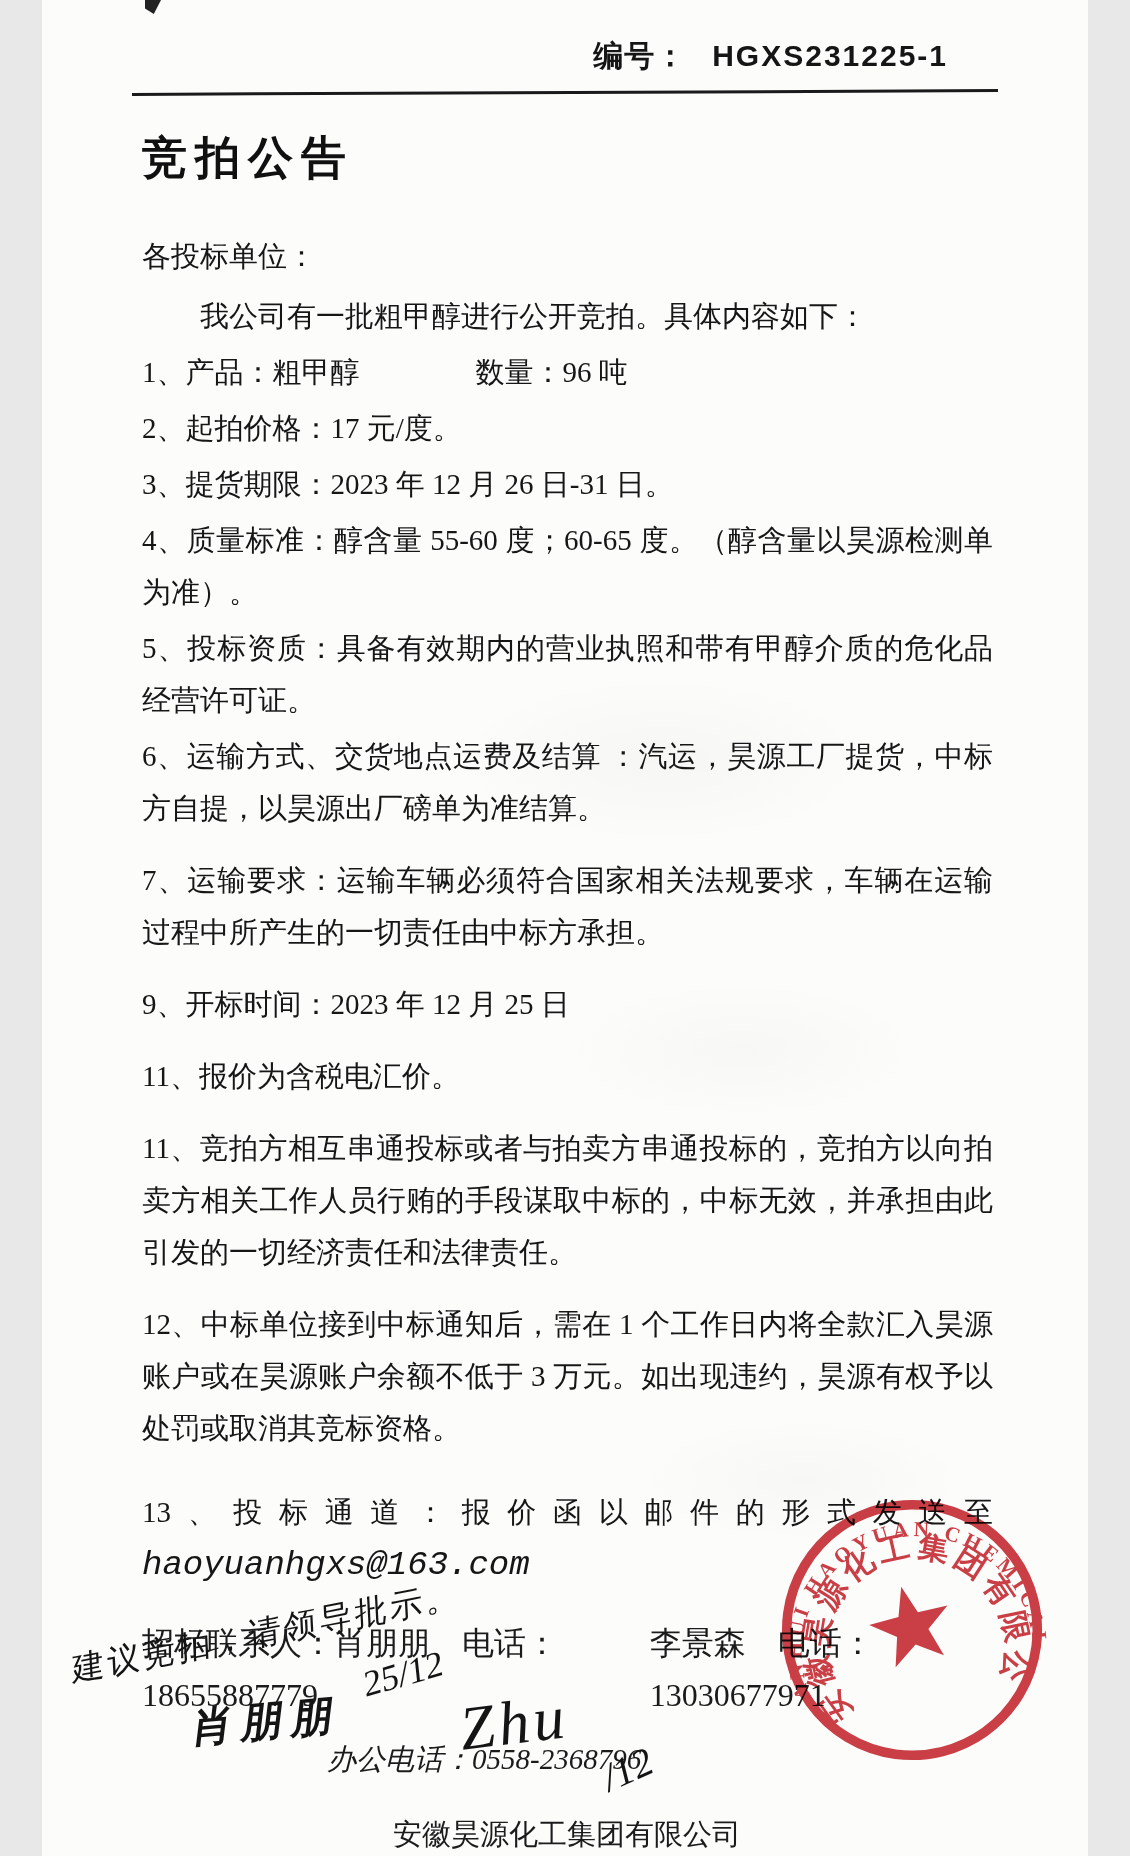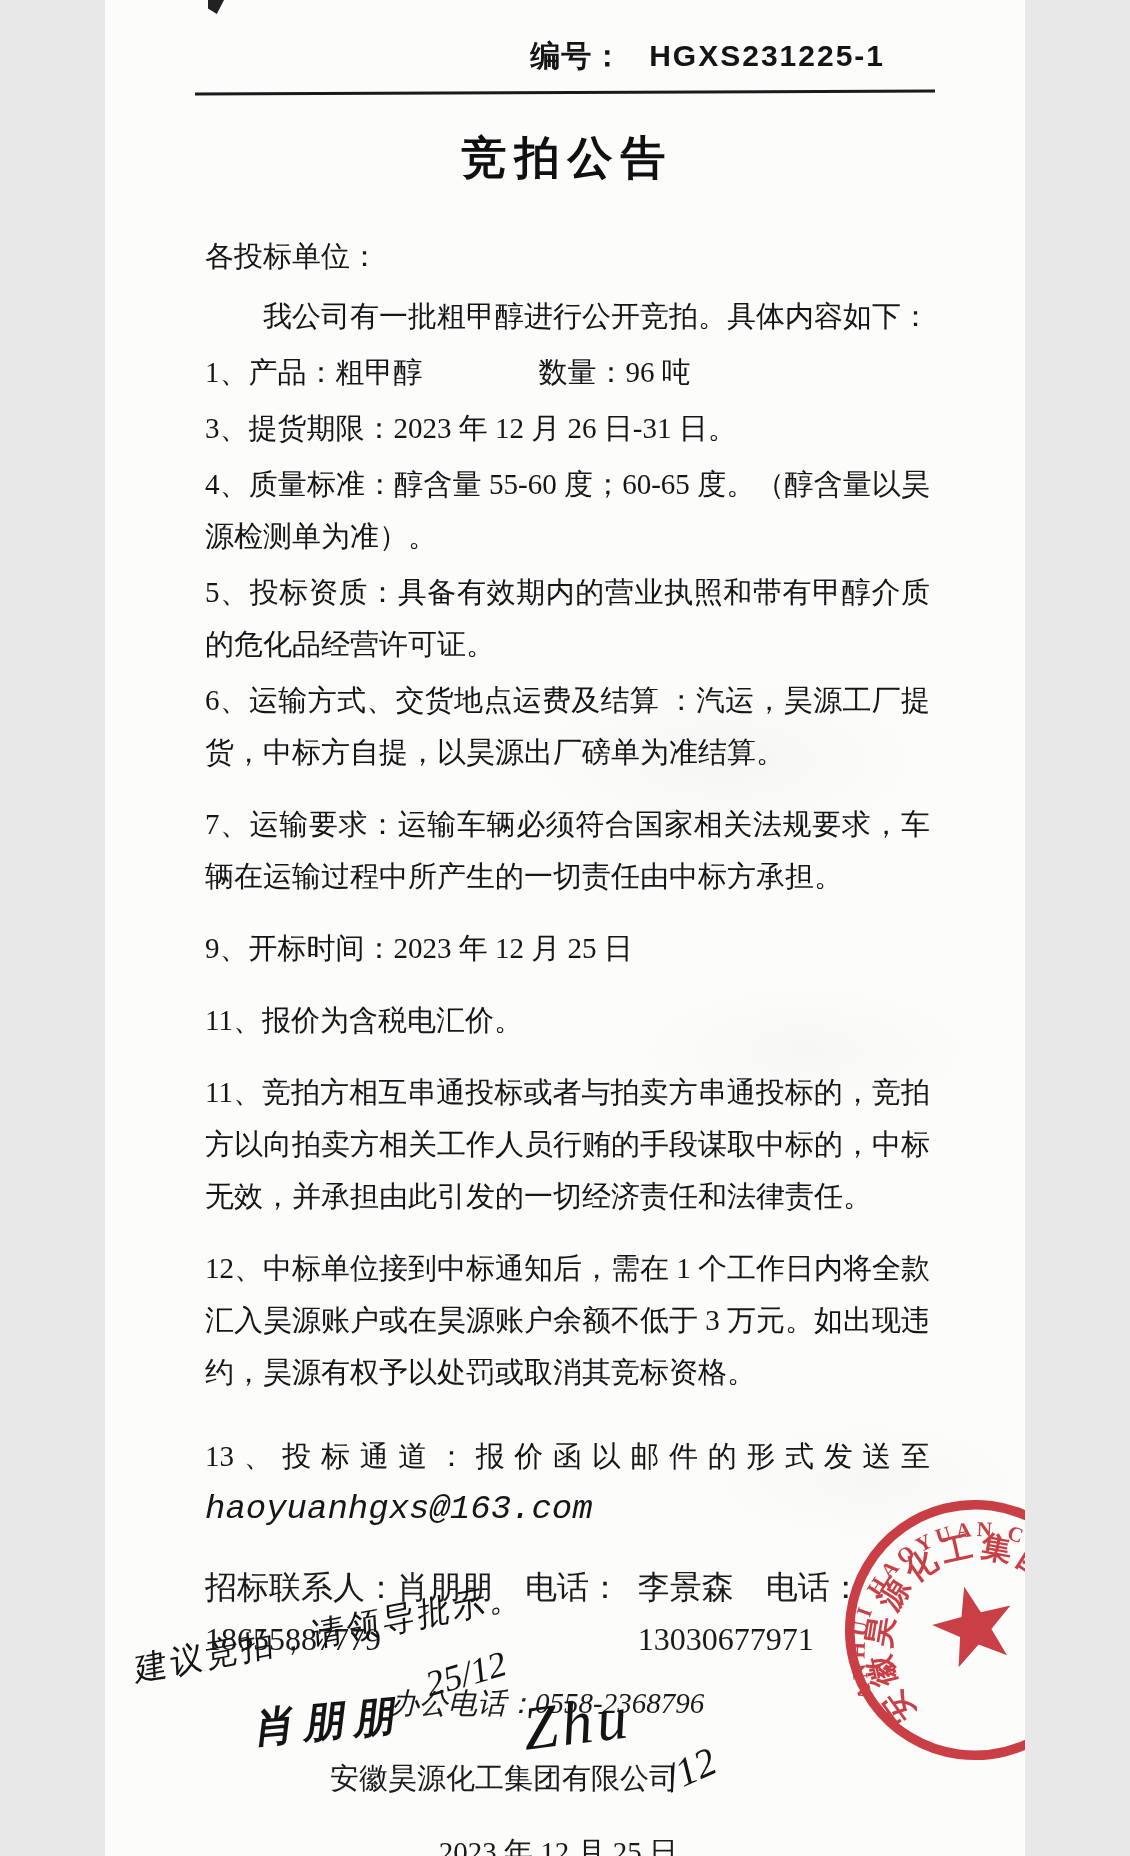--- a/index.html
+++ b/index.html
@@ -1,19 +1,19 @@
 <!DOCTYPE html>
 <html><head>
 <meta charset="utf-8">
 <style>
   * { margin: 0; padding: 0; box-sizing: border-box; }
   html, body { background: #e8e8e8; }
   .page {
     position: relative;
-    width: 920px;
+    width: 1046px;
     height: 1856px;
     margin: 0 auto;
     background: #fcfcfb;
     background-image:
       radial-gradient(ellipse 300px 120px at 620px 760px, rgba(0,0,0,0.025), rgba(0,0,0,0) 70%),
       radial-gradient(ellipse 260px 100px at 700px 1050px, rgba(0,0,0,0.02), rgba(0,0,0,0) 70%),
       radial-gradient(ellipse 240px 90px at 760px 1480px, rgba(0,0,0,0.02), rgba(0,0,0,0) 70%);
     color: #1b1b1b;
     overflow: hidden;
     font-family: "Liberation Serif", "DejaVu Serif", serif;
@@ -33,21 +33,20 @@
 
   .header-rule {
     height: 0;
     border-top: 3px solid #1a1a1a;
     margin: 14px -5px 0 -10px;
     transform: rotate(-0.25deg);
   }
 
   .doc-title {
     margin-top: 34px;
-    text-align: center;
     font-family: "Liberation Sans", "DejaVu Sans", sans-serif;
     font-weight: bold;
     font-size: 45px;
     letter-spacing: 8px;
     color: #101010;
   }
 
   .body-text {
     font-size: 29px;
     line-height: 52px;
@@ -123,20 +122,21 @@
 
     <div class="header-rule"></div>
 
     <h1 class="doc-title">竞拍公告</h1>
 
     <p class="body-text salutation">各投标单位：</p>
 
     <p class="body-text intro">我公司有一批粗甲醇进行公开竞拍。具体内容如下：</p>
 
     <p class="body-text item">1、产品：粗甲醇　　　　数量：96 吨</p>
+    <p class="body-text item">2、起拍价格：17 元/度。</p>
     <p class="body-text item">3、提货期限：2023 年 12 月 26 日-31 日。</p>
     <p class="body-text item">4、质量标准：醇含量 55-60 度；60-65 度。（醇含量以昊源检测单为准）。</p>
     <p class="body-text item">5、投标资质：具备有效期内的营业执照和带有甲醇介质的危化品经营许可证。</p>
     <p class="body-text item">6、运输方式、交货地点运费及结算 ：汽运，昊源工厂提货，中标方自提，以昊源出厂磅单为准结算。</p>
     <p class="body-text item loose">7、运输要求：运输车辆必须符合国家相关法规要求，车辆在运输过程中所产生的一切责任由中标方承担。</p>
     <p class="body-text item loose">9、开标时间：2023 年 12 月 25 日</p>
     <p class="body-text item loose">11、报价为含税电汇价。</p>
     <p class="body-text item loose">11、竞拍方相互串通投标或者与拍卖方串通投标的，竞拍方以向拍卖方相关工作人员行贿的手段谋取中标的，中标无效，并承担由此引发的一切经济责任和法律责任。</p>
     <p class="body-text item loose">12、中标单位接到中标通知后，需在 1 个工作日内将全款汇入昊源账户或在昊源账户余额不低于 3 万元。如出现违约，昊源有权予以处罚或取消其竞标资格。</p>
 

